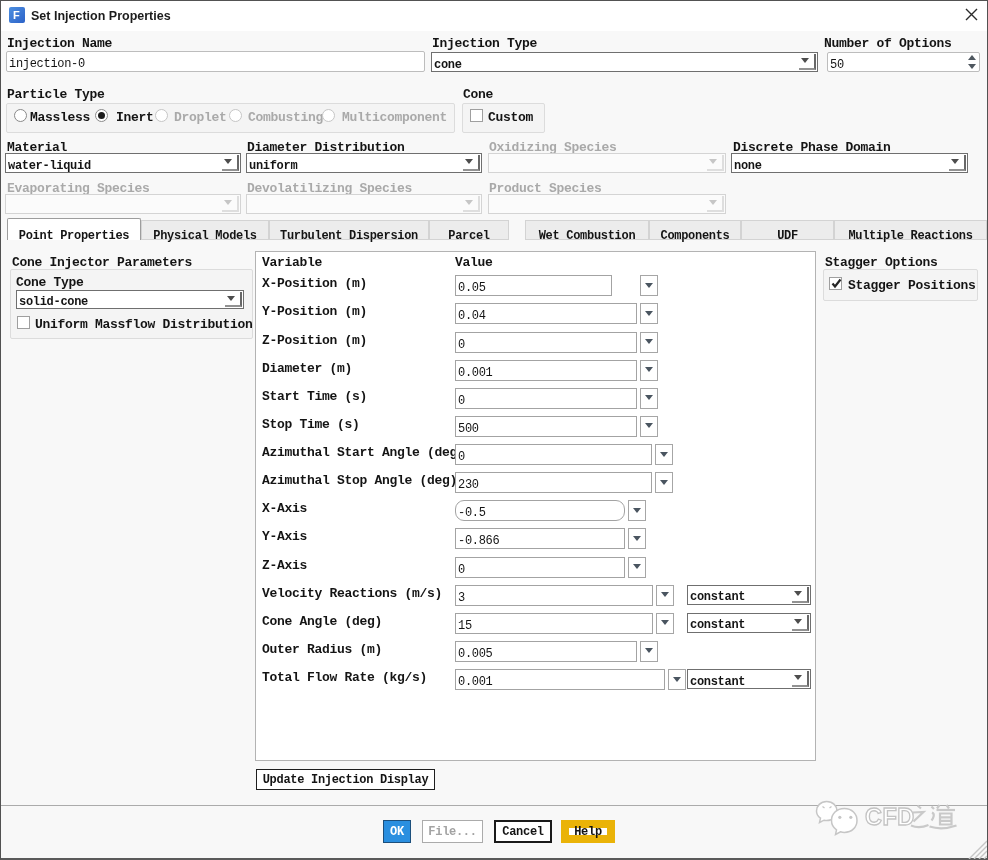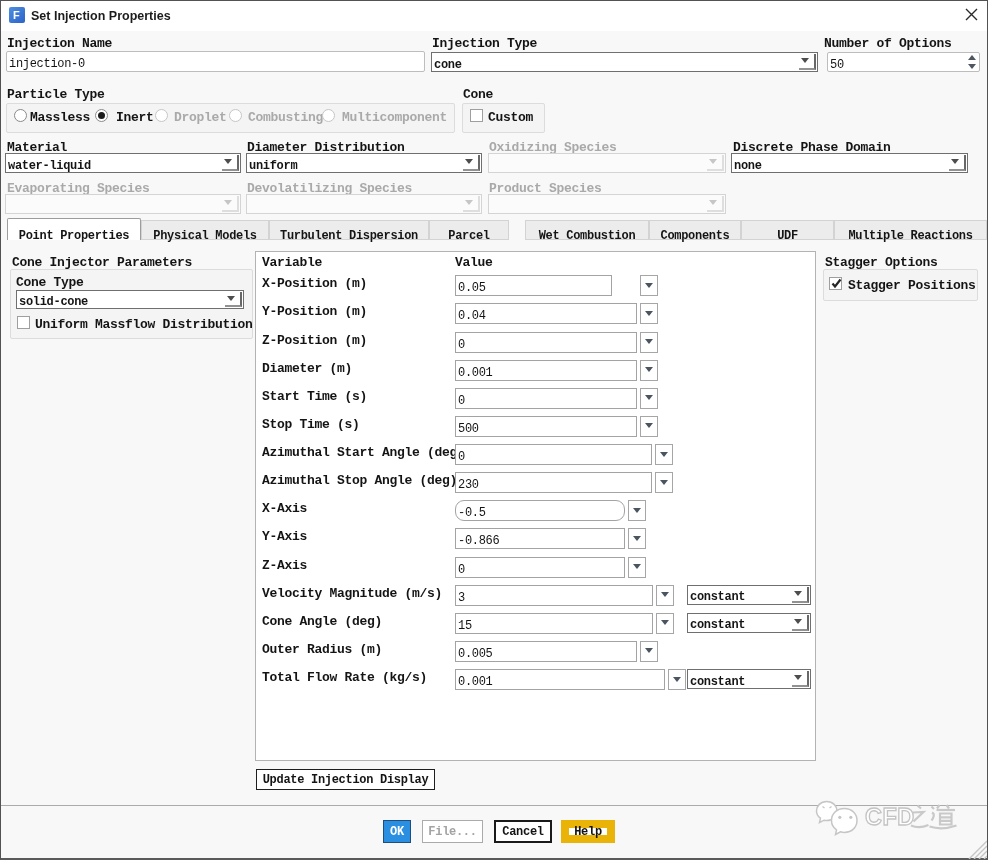--- a/index.html
+++ b/index.html
@@ -131,21 +131,21 @@
     <div class="spb" style="left:655px;top:472.1px;width:18px;height:21px"></div>
     <div class="lbl" style="left:262px;top:502.2px">X-Axis</div>
     <div class="inp" style="left:455px;top:500.2px;width:170px;height:21px;border-color:#a3a3a3;border-radius:9px">-0.5</div>
     <div class="spb" style="left:628px;top:500.2px;width:18px;height:21px"></div>
     <div class="lbl" style="left:262px;top:530.4px">Y-Axis</div>
     <div class="inp" style="left:455px;top:528.4px;width:170px;height:21px;border-color:#a3a3a3;border-radius:0">-0.866</div>
     <div class="spb" style="left:628px;top:528.4px;width:18px;height:21px"></div>
     <div class="lbl" style="left:262px;top:558.5px">Z-Axis</div>
     <div class="inp" style="left:455px;top:556.5px;width:170px;height:21px;border-color:#a3a3a3;border-radius:0">0</div>
     <div class="spb" style="left:628px;top:556.5px;width:18px;height:21px"></div>
-    <div class="lbl" style="left:262px;top:586.6px">Velocity Magnitude (m/s)</div>
+    <div class="lbl" style="left:262px;top:586.6px">Velocity Reactions (m/s)</div>
     <div class="inp" style="left:455px;top:584.6px;width:198px;height:21px;border-color:#a3a3a3;border-radius:0">3</div>
     <div class="spb" style="left:656px;top:584.6px;width:18px;height:21px"></div>
     <div class="combo" style="left:687px;top:584.6px;width:124px;height:20px">constant<span class="car"></span></div>
     <div class="lbl" style="left:262px;top:614.8px">Cone Angle (deg)</div>
     <div class="inp" style="left:455px;top:612.8px;width:198px;height:21px;border-color:#a3a3a3;border-radius:0">15</div>
     <div class="spb" style="left:656px;top:612.8px;width:18px;height:21px"></div>
     <div class="combo" style="left:687px;top:612.8px;width:124px;height:20px">constant<span class="car"></span></div>
     <div class="lbl" style="left:262px;top:642.9px">Outer Radius (m)</div>
     <div class="inp" style="left:455px;top:640.9px;width:182px;height:21px;border-color:#a3a3a3;border-radius:0">0.005</div>
     <div class="spb" style="left:640px;top:640.9px;width:18px;height:21px"></div>

